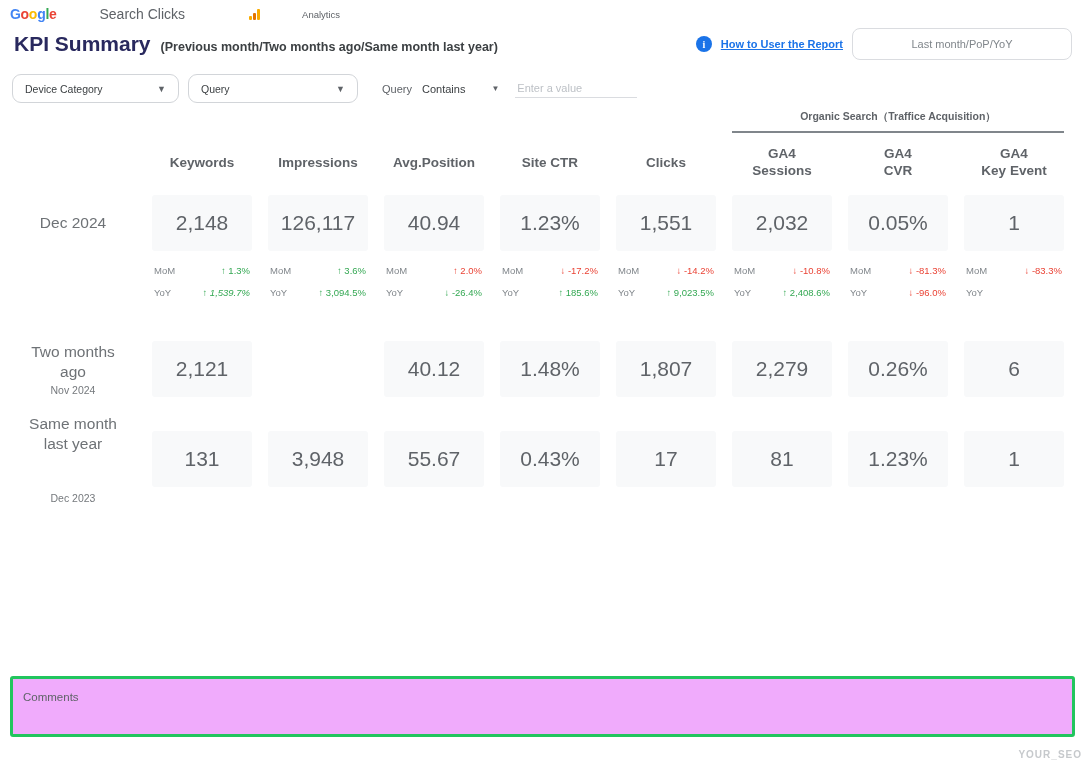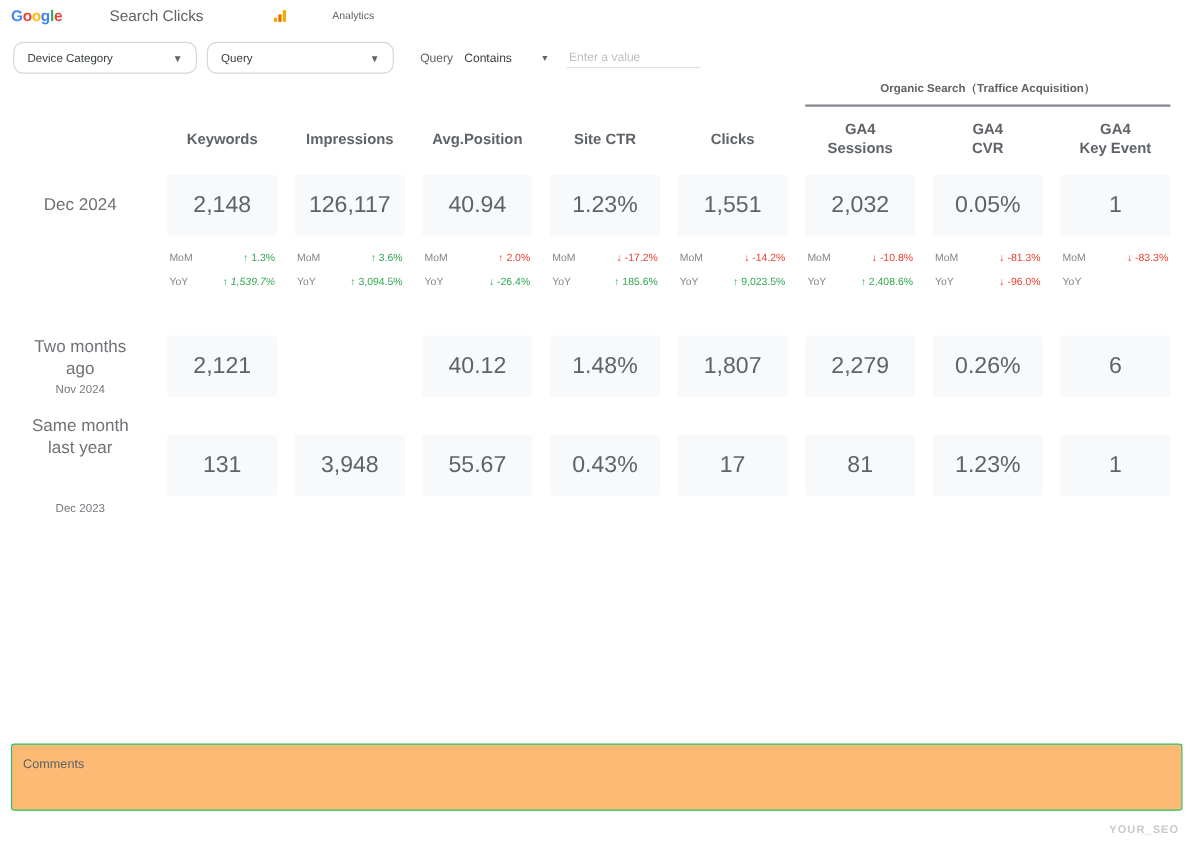--- a/index.html
+++ b/index.html
@@ -61,41 +61,52 @@
                align-items:center; color:#6e7276; }
   .row-label-text { font-size:15.5px; line-height:1.25; text-align:center; white-space:pre-line; }
   .row-sublabel { font-size:10.5px; color:#75797d; margin-top:3px; }
   .delta-cell { padding:14px 2px 0 2px; }
   .delta-line { display:flex; justify-content:space-between; align-items:baseline; margin-bottom:11px; }
   .delta-label { font-size:9.5px; color:#80868b; }
   .delta-val { font-size:9.5px; font-weight:500; }
 
   
   .comments-box { position:absolute; left:10px; right:10px; top:676px; height:61px;
-                  border:1px solid #22c55e; border-radius:3px; padding:8px 10px; cursor:text; background:#fdba74; }
+                  border:3px solid #22c55e; border-radius:3px; padding:8px 10px; cursor:text; background:#f0abfc; }
   .comments-label { font-size:11.5px; color:#5f6368; }
-  .watermark { position:absolute; right:13px; bottom:5px; font-size:10px; font-weight:700;
+  .watermark { position:absolute; right:3px; bottom:5px; font-size:10px; font-weight:700;
                color:#c6c9cc; letter-spacing:1px;text-align:right; }
 </style>
 </head>
 <body>
 
 <div class="page">
 
   <div class="topbar">
     <span class="g-logo" id="google-logo"><span style="color: rgb(66, 133, 244);">G</span><span style="color: rgb(234, 67, 53);">o</span><span style="color: rgb(251, 188, 5);">o</span><span style="color: rgb(66, 133, 244);">g</span><span style="color: rgb(52, 168, 83);">l</span><span style="color: rgb(234, 67, 53);">e</span></span>
     <span class="sc-text">Search Clicks</span>
     <span class="ga-icon">
         <i class="b1"></i>
         <i class="b2"></i>
         <i class="b3"></i>
       </span>
     <span class="ga-text">Analytics</span>
   </div>
 
+  <div class="header">
+    <div class="title-wrap">
+      <h1 class="kpi-title">KPI Summary</h1>
+      <span class="subtitle">(Previous month/Two months ago/Same month last year)</span>
+    </div>
+    <div class="header-right">
+      <span class="info-icon">i</span>
+      <a class="help-link">How to User the Report</a>
+      <div class="date-control">Last month/PoP/YoY</div>
+    </div>
+  </div>
 
   <div class="filters">
     <div class="filter-pill pill-device">
       <span>Device Category</span>
       <span class="chev">▼</span>
     </div>
     <div class="filter-pill pill-query">
       <span>Query</span>
       <span class="chev">▼</span>
     </div>

